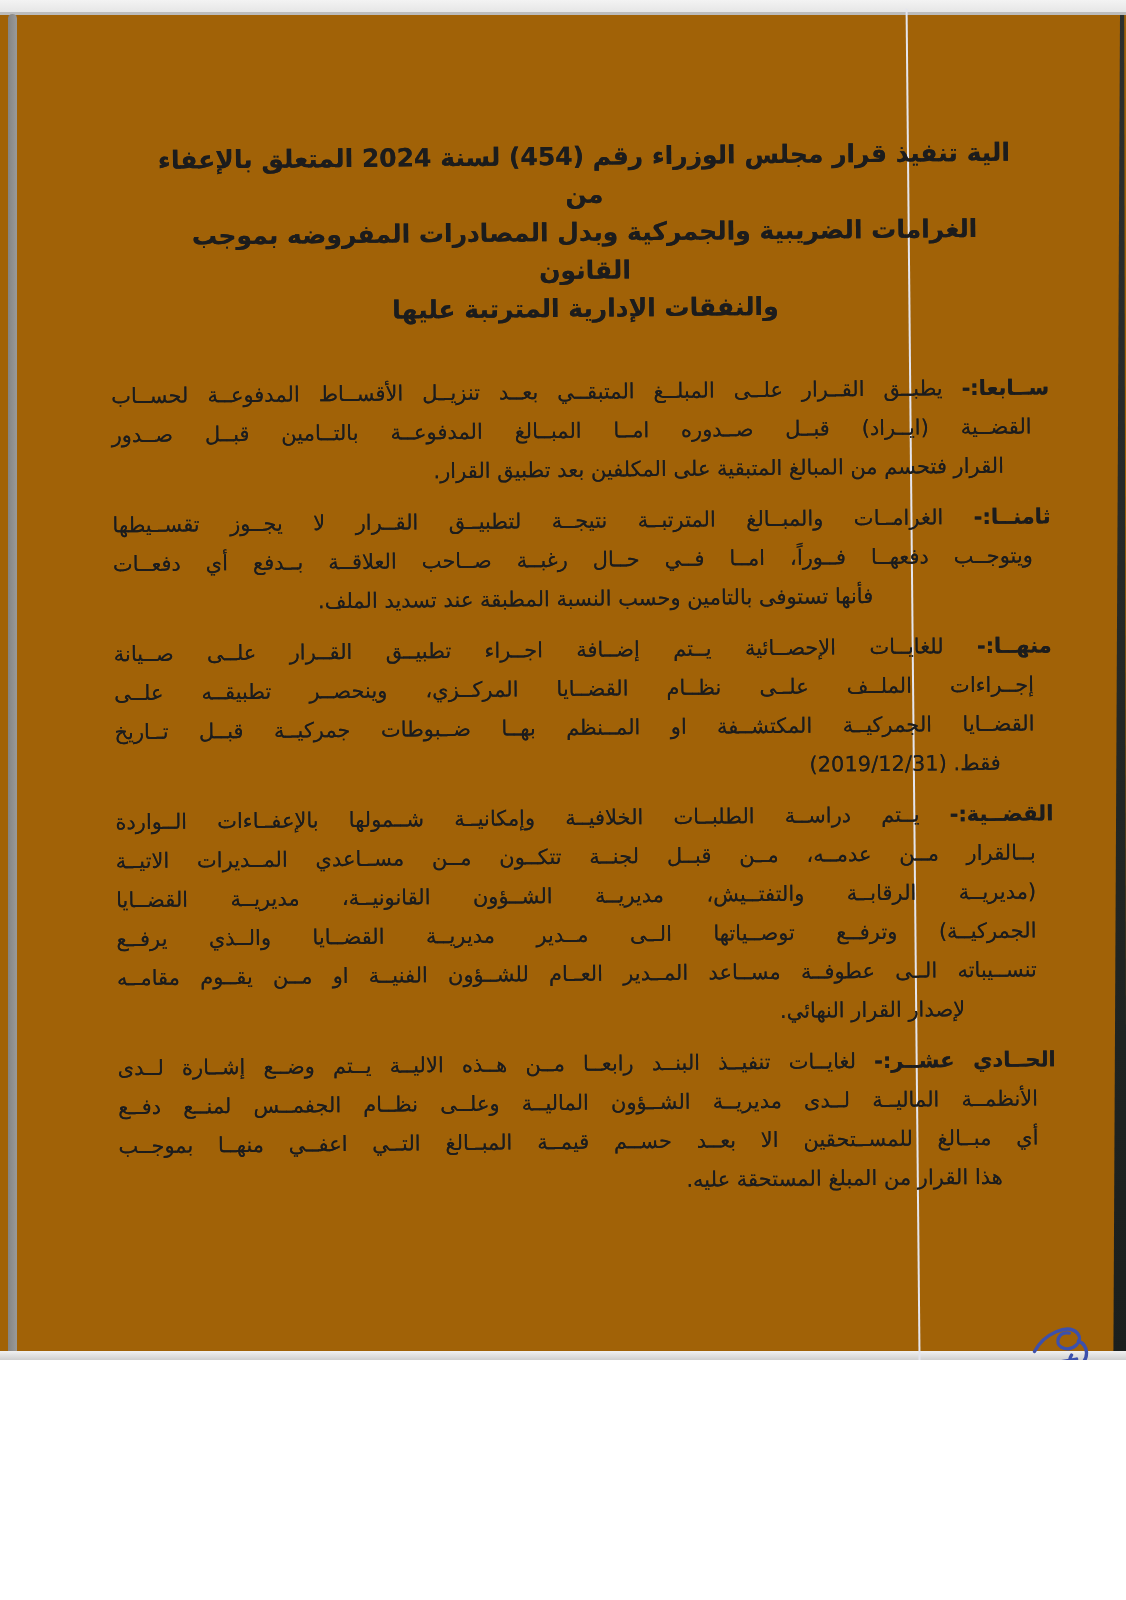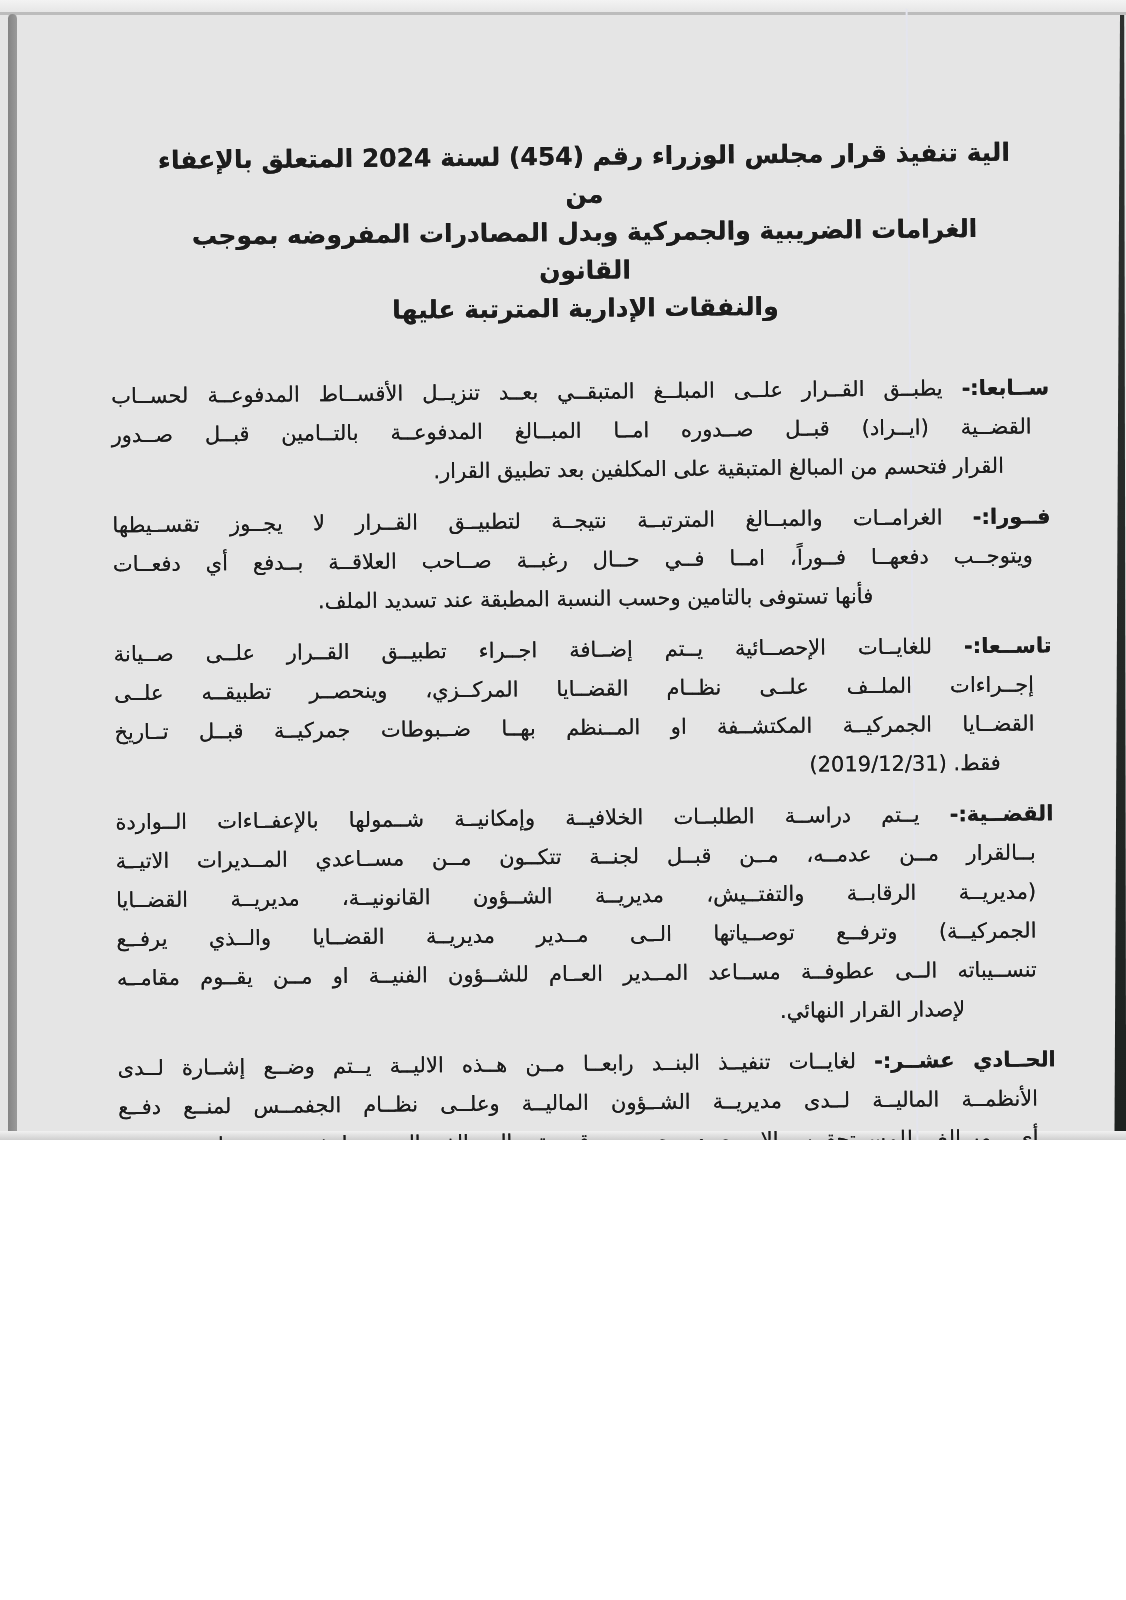--- a/index.html
+++ b/index.html
@@ -3,22 +3,22 @@
 <meta charset="utf-8">
 <style>
   html, body { margin:0; padding:0; }
   body {
     width:1126px; height:1600px;
     background:#ffffff;
     font-family:"DejaVu Sans", sans-serif;
     overflow:hidden;
   }
   .scan {
-    position:relative; width:1126px; height:1140px;
-    background:#e5e5e5; overflow:hidden;
+    position:relative; width:1126px; height:1360px;
+    background:#a16207; overflow:hidden;
   }
   
   .top-band {
     position:absolute; top:0; left:0; right:0; height:12px;
     background:linear-gradient(#f3f3f3,#e6e6e6);
     border-bottom:3px solid #bcbcbc;
   }
   .left-bar {
     position:absolute; left:8px; top:14px; width:9px; height:1564px;
     background:linear-gradient(90deg,#848484,#9a9a9a);
@@ -95,30 +95,30 @@
           <div class="line first">
             <span class="plabel">ســابعا:-</span>
             <span>يطبــق القــرار علــى المبلــغ المتبقــي بعــد تنزيــل الأقســاط المدفوعــة لحســاب</span>
           </div>
           <div class="line cont">القضــية (ايــراد) قبــل صــدوره امــا المبــالغ المدفوعــة بالتــامين قبــل صــدور</div>
           <div class="line last">القرار فتحسم من المبالغ المتبقية على المكلفين بعد تطبيق القرار.</div>
         </div>
 
         <div class="para p2">
           <div class="line first">
-            <span class="plabel">فــورا:-</span>
+            <span class="plabel">ثامنــا:-</span>
             <span>الغرامــات والمبــالغ المترتبــة نتيجــة لتطبيــق القــرار لا يجــوز تقســيطها</span>
           </div>
           <div class="line cont">ويتوجــب دفعهــا فــوراً، امــا فــي حــال رغبــة صــاحب العلاقــة بــدفع أي دفعــات</div>
           <div class="line last">فأنها تستوفى بالتامين وحسب النسبة المطبقة عند تسديد الملف.</div>
         </div>
 
         <div class="para p3">
           <div class="line first">
-            <span class="plabel">تاســعا:-</span>
+            <span class="plabel">منهــا:-</span>
             <span>للغايــات الإحصــائية يــتم إضــافة اجــراء تطبيــق القــرار علــى صــيانة</span>
           </div>
           <div class="line cont">إجــراءات الملــف علــى نظــام القضــايا المركــزي، وينحصــر تطبيقــه علــى</div>
           <div class="line cont">القضــايا الجمركيــة المكتشــفة او المــنظم بهــا ضــبوطات جمركيــة قبــل تــاريخ</div>
           <div class="line last">فقط. (2019/12/31)</div>
         </div>
 
         <div class="para p4">
           <div class="line first">
             <span class="plabel">القضــية:-</span>

